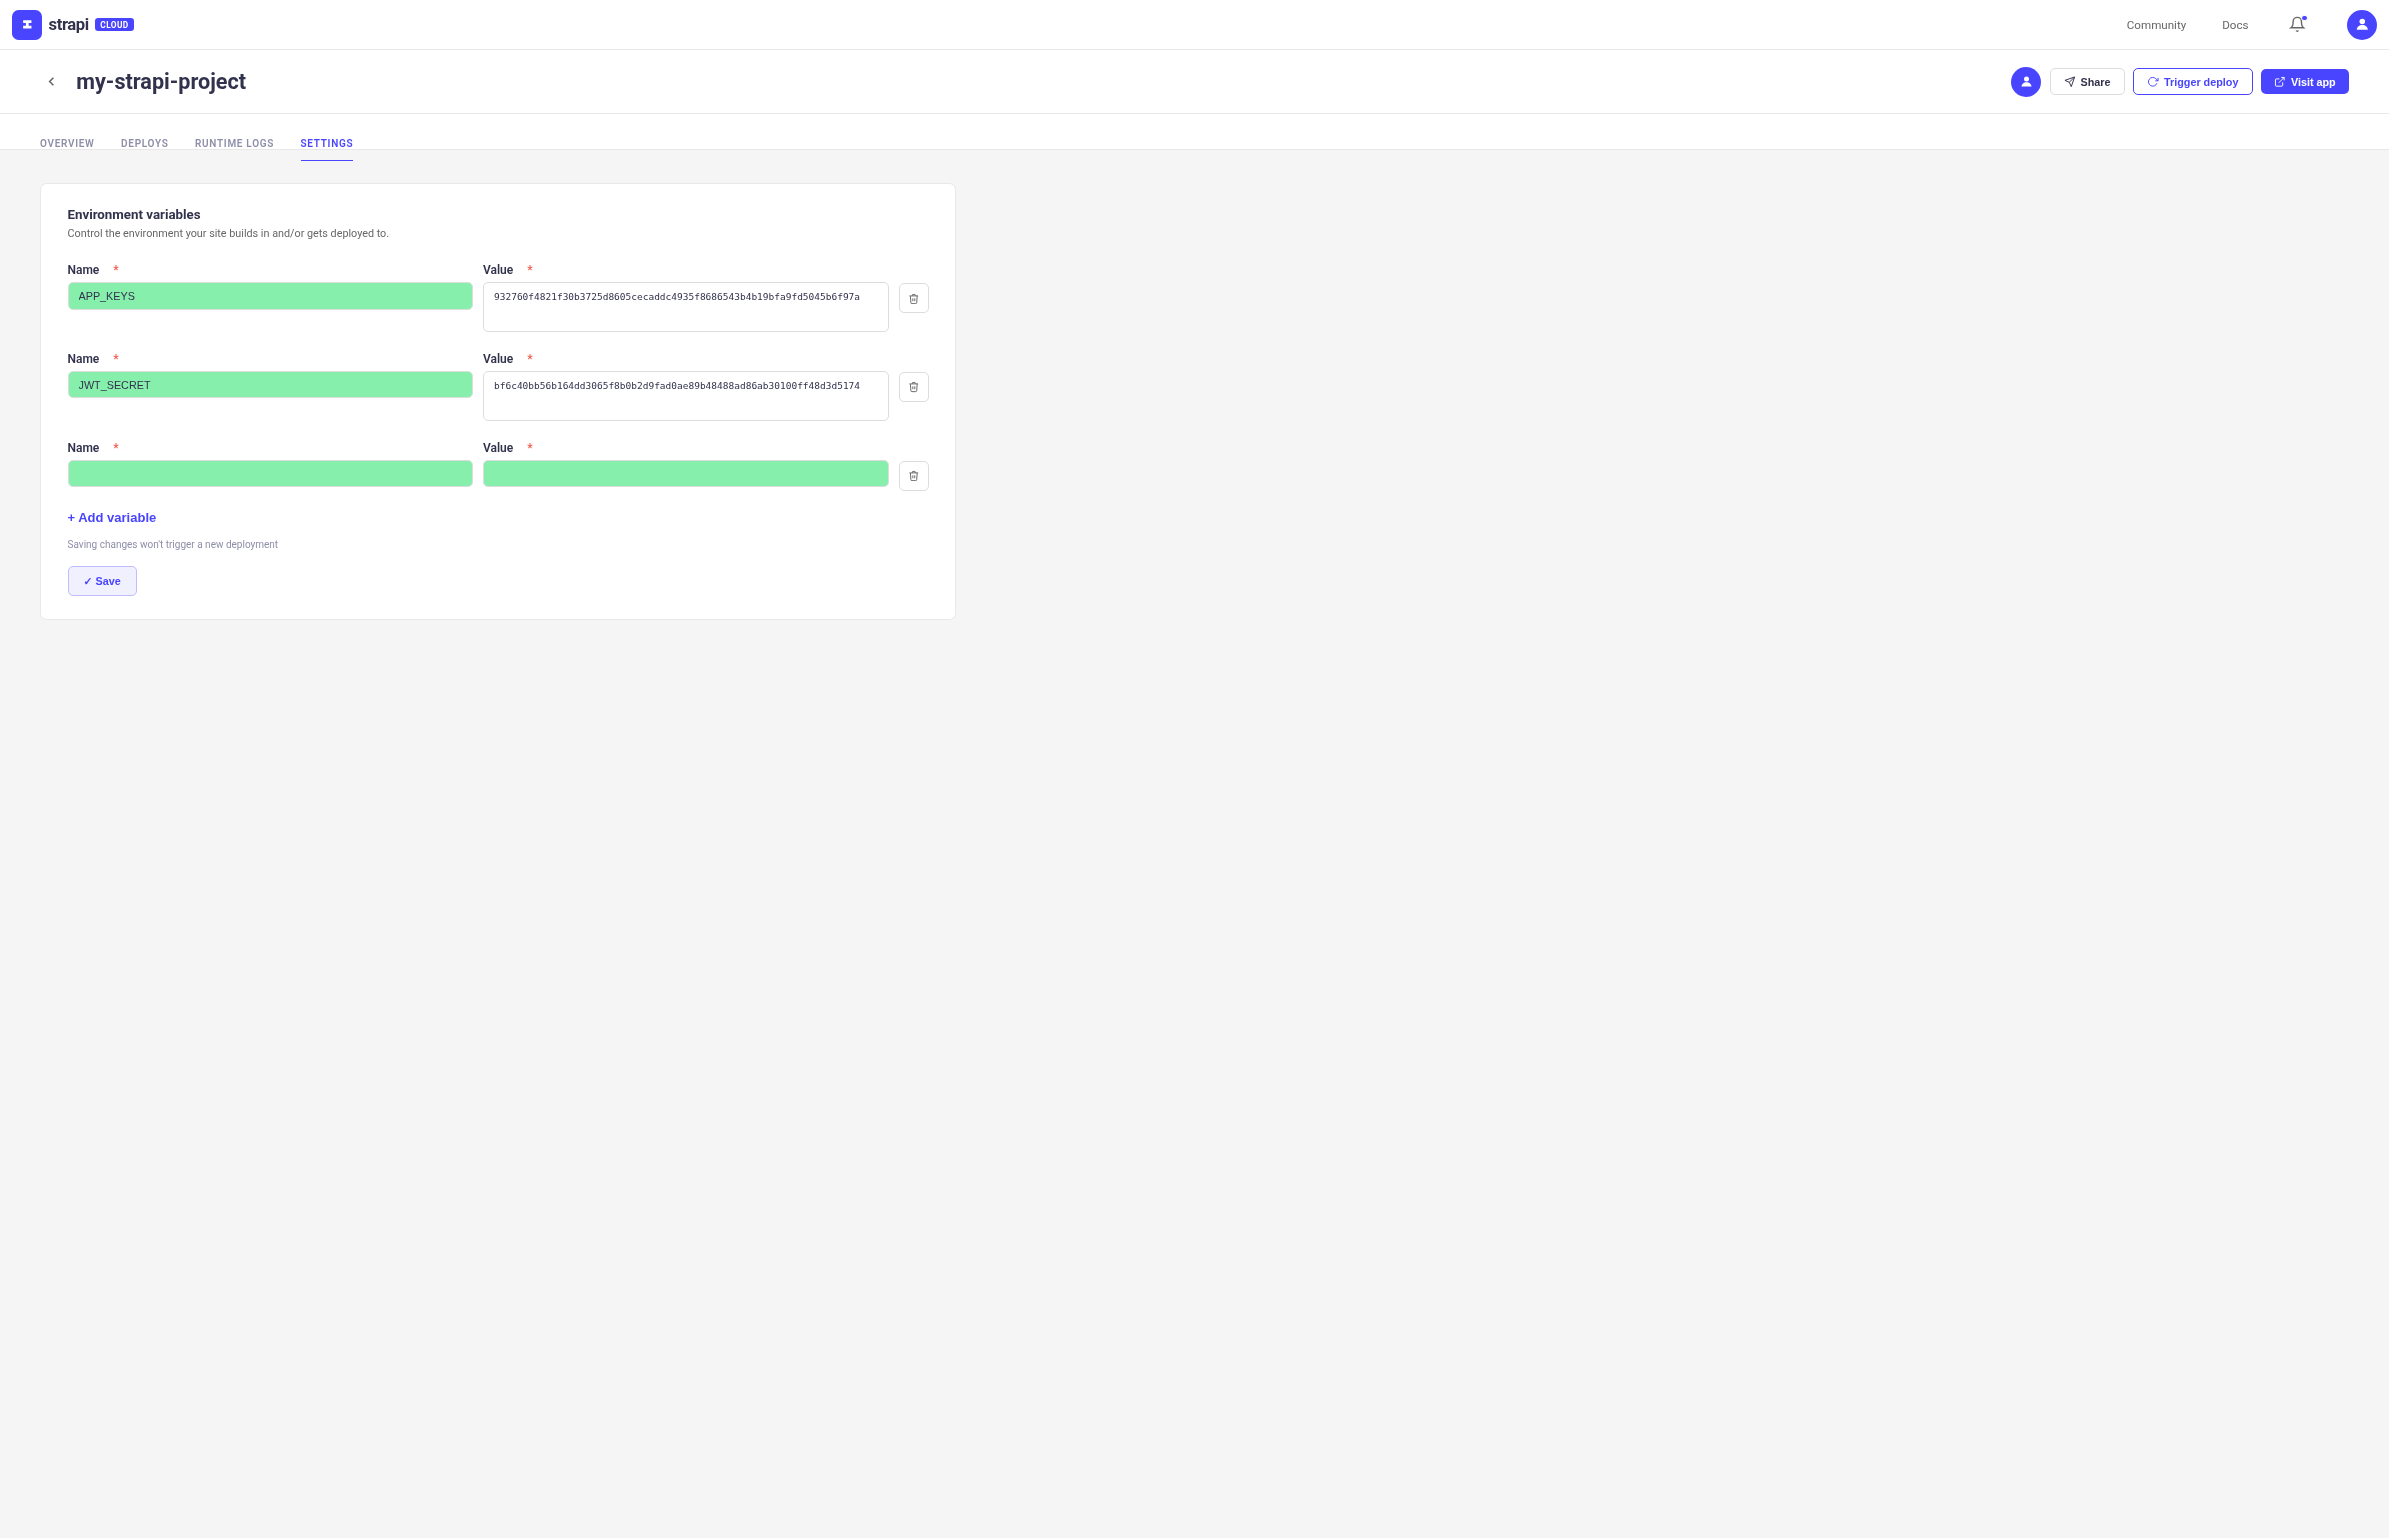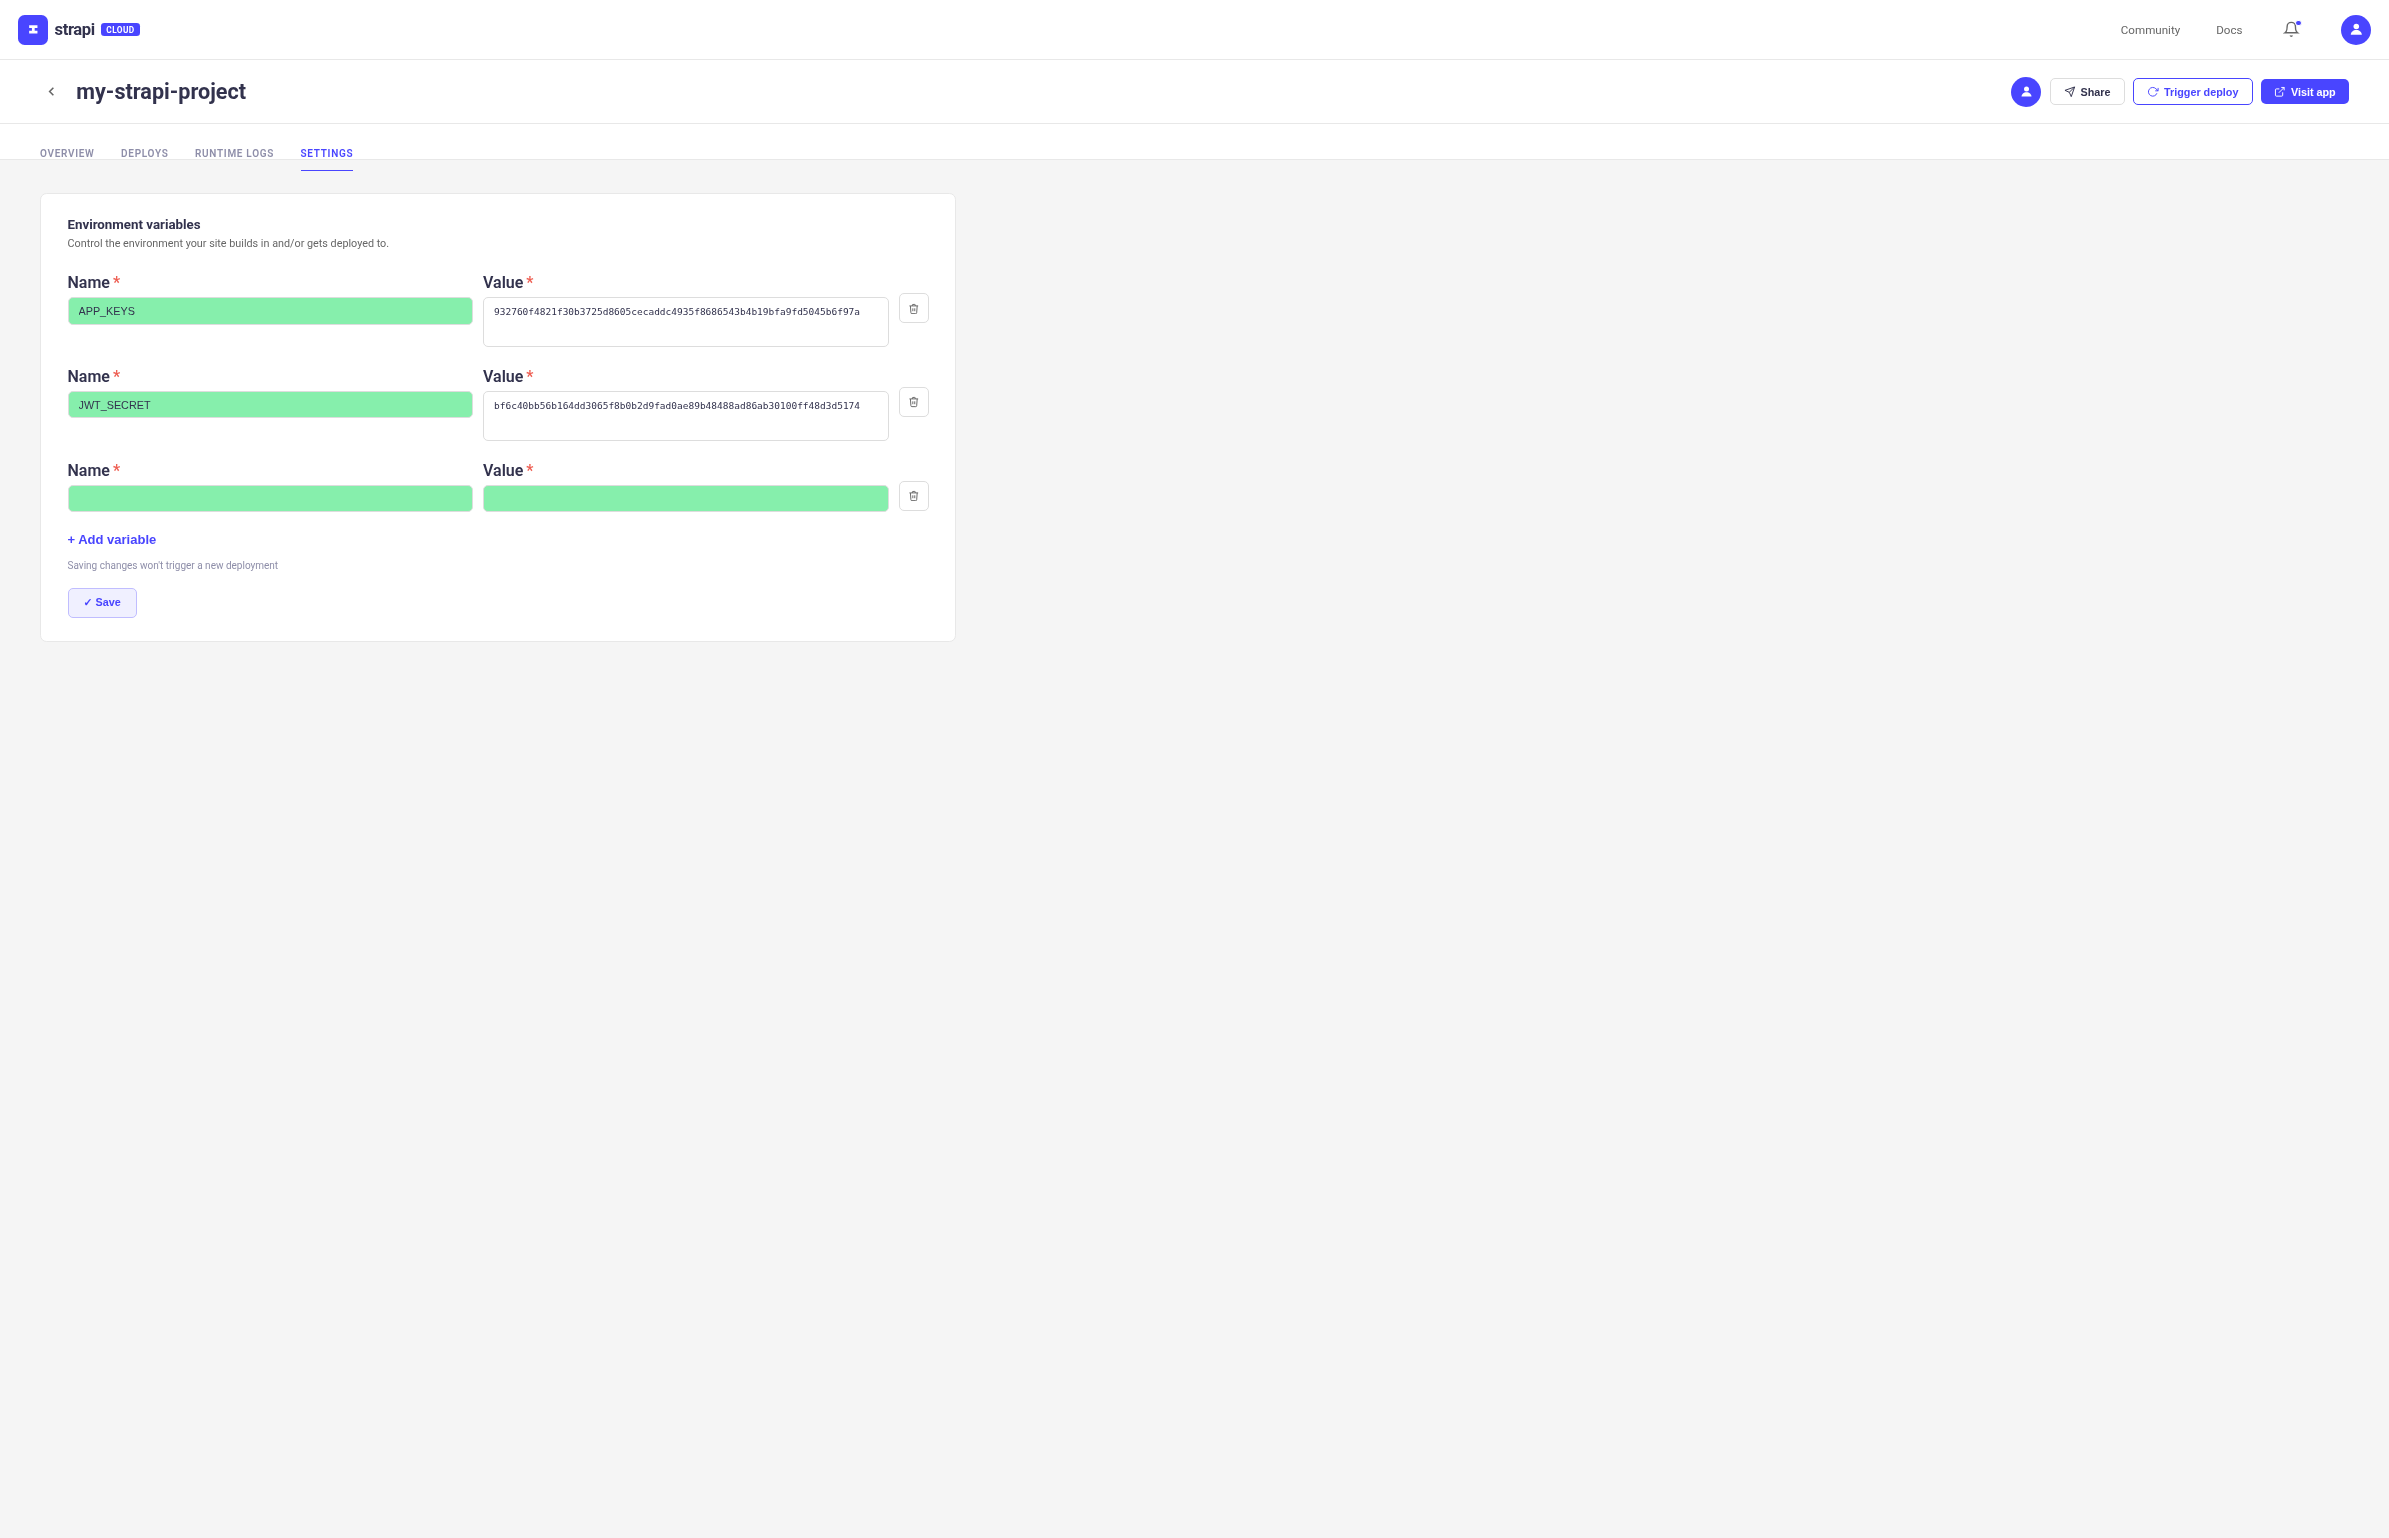--- a/index.html
+++ b/index.html
@@ -5,22 +5,22 @@
     * { box-sizing: border-box; margin: 0; padding: 0; }
     body { font-family: -apple-system, BlinkMacSystemFont, 'Segoe UI', Roboto, sans-serif; background: #f5f5f5; color: #333; }
 
     
     .topnav {
       background: #fff;
       border-bottom: 0.8px solid #e8e8e8;
       display: flex;
       align-items: center;
       justify-content: space-between;
-      padding: 0 18px;
-      height: 60px;
+      padding: 0 12px;
+      height: 50px;
       position: sticky;
       top: 0;
       z-index: 100;
     }
     .logo-area {
       display: flex;
       align-items: center;
       gap: 6.6px;
     }
     .logo-icon {
@@ -261,27 +261,27 @@
     }
     .var-fields {
       display: flex;
       align-items: flex-start;
       gap: 10px;
     }
     .field-group {
       flex: 1;
     }
     .field-label {
-      font-size: 16px;
+      font-size: 12px;
       font-weight: 600;
       color: #32324d;
       margin-bottom: 5px;
       display: flex;
       align-items: center;
-      gap: 3px;
+      gap: 14px;
     }
     .field-required {
       color: #EE5E52;
     }
     .field-input {
       width: 100%;
       padding: 6.6px 10px;
       border: 0.8px solid #ddd;
       border-radius: 5px;
       font-size: 10.8px;

